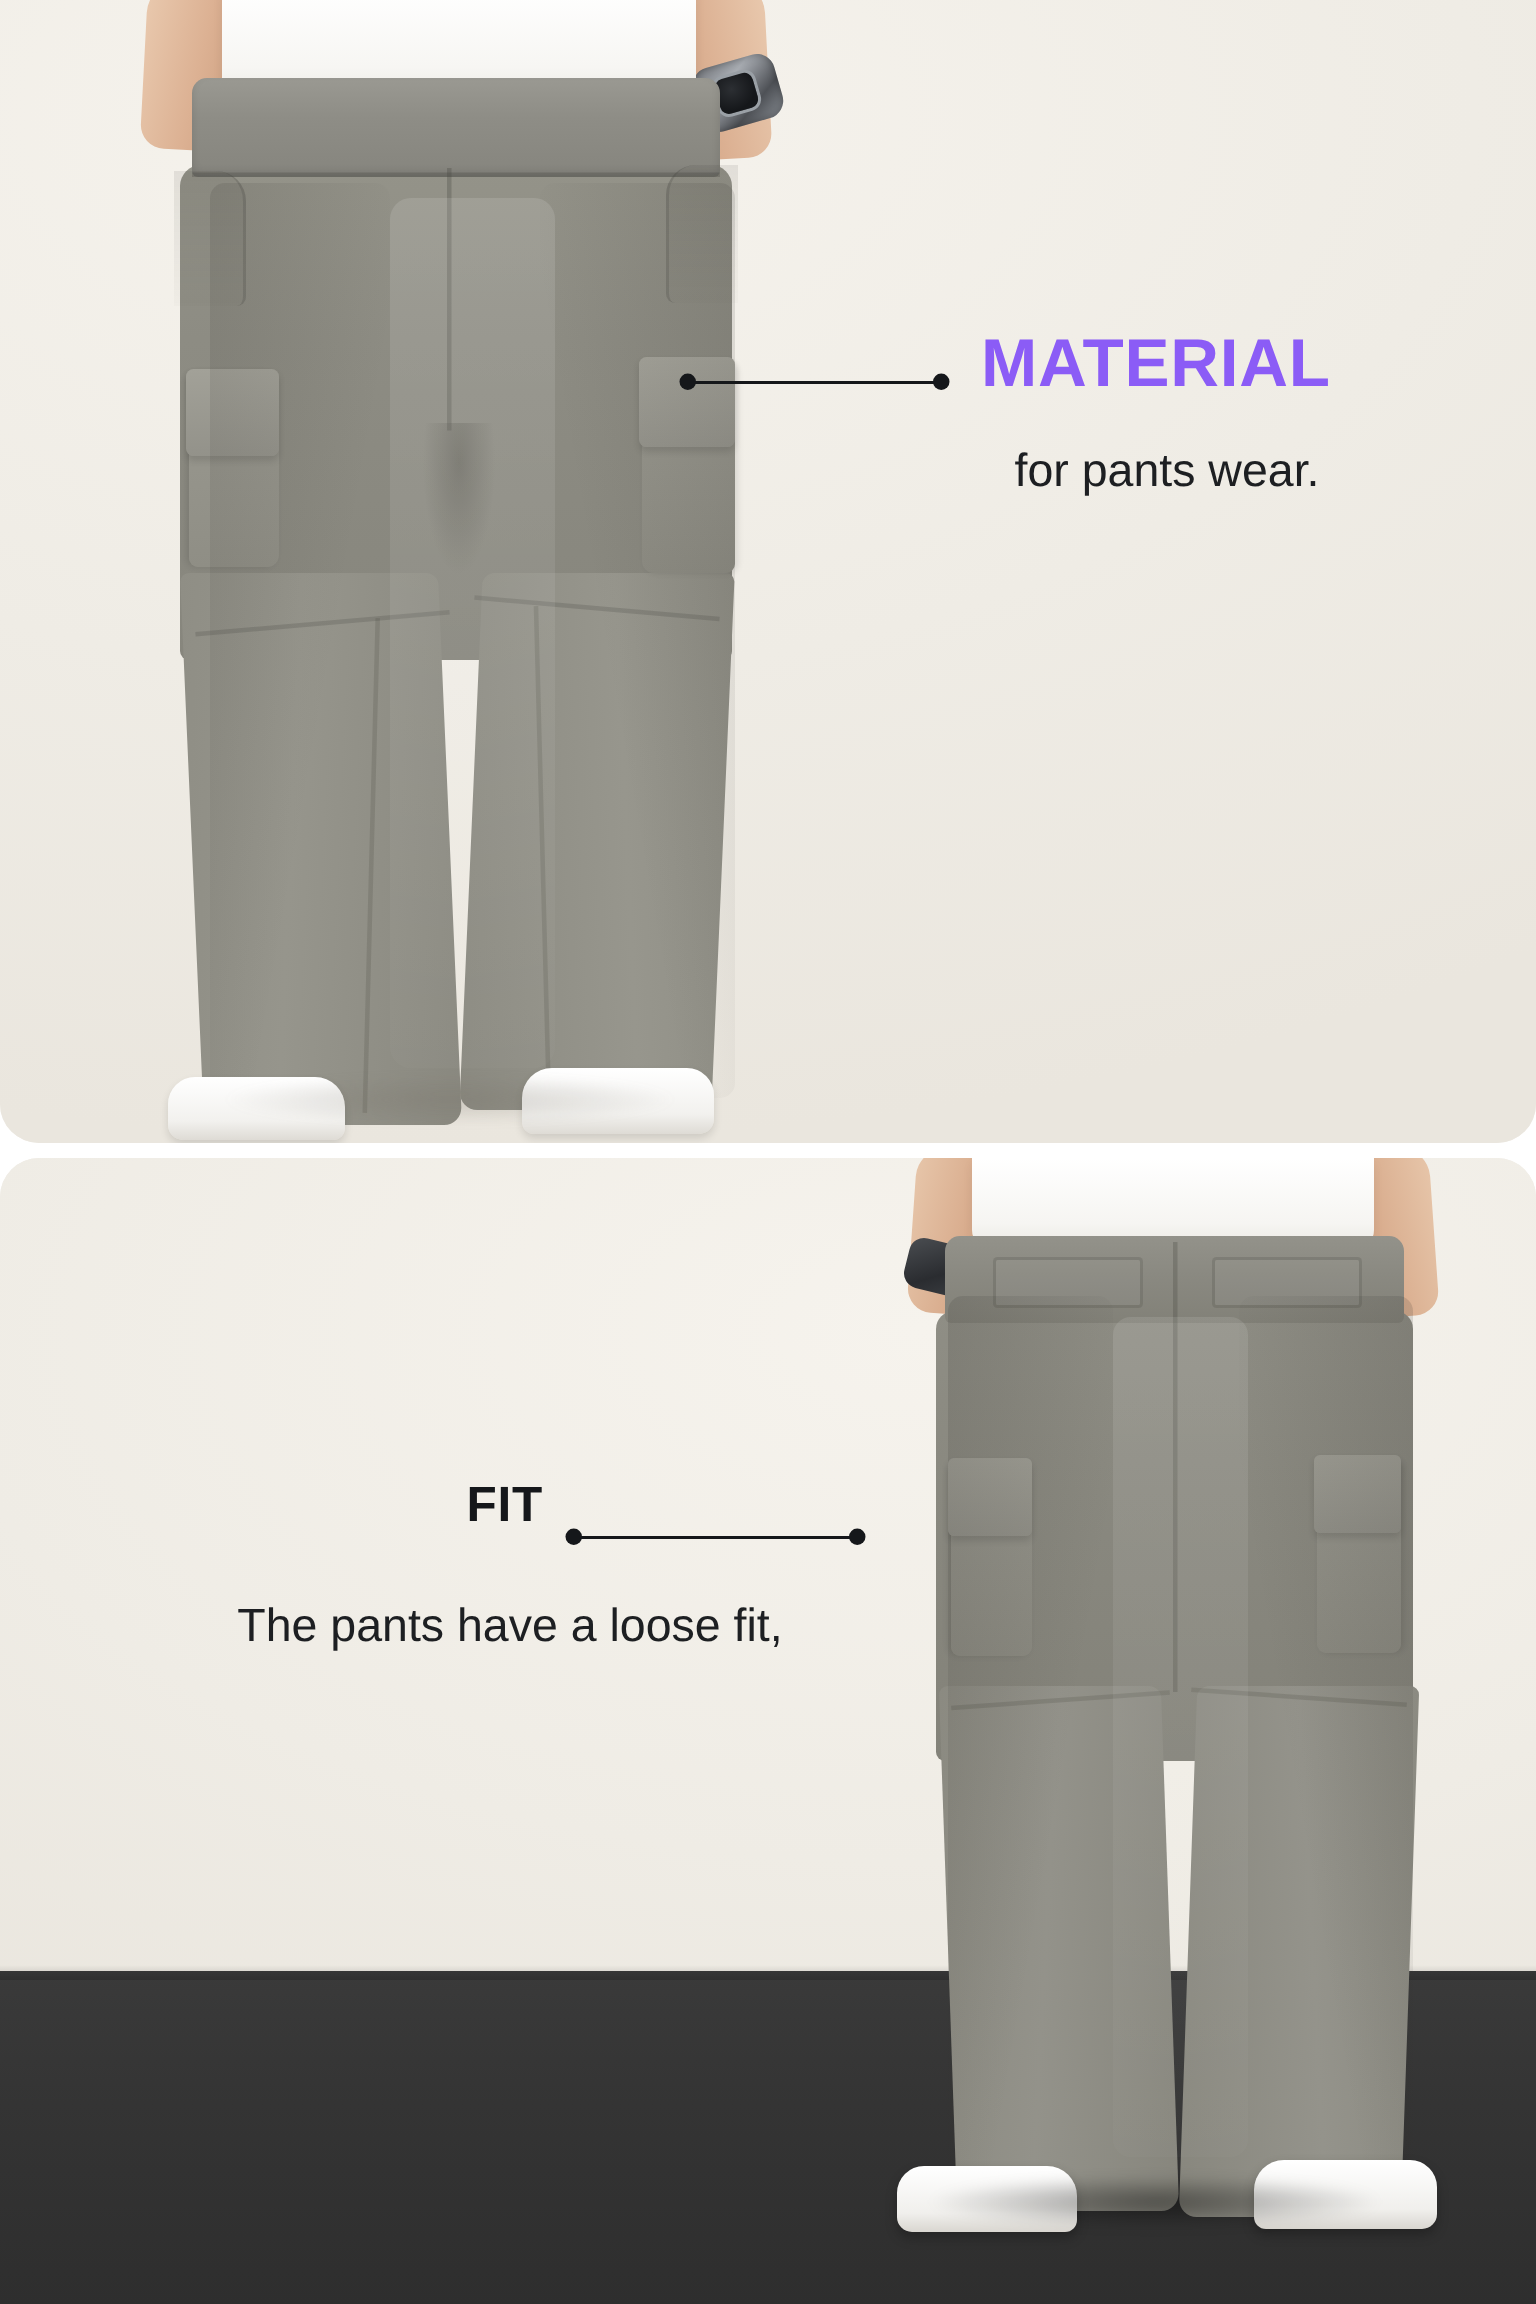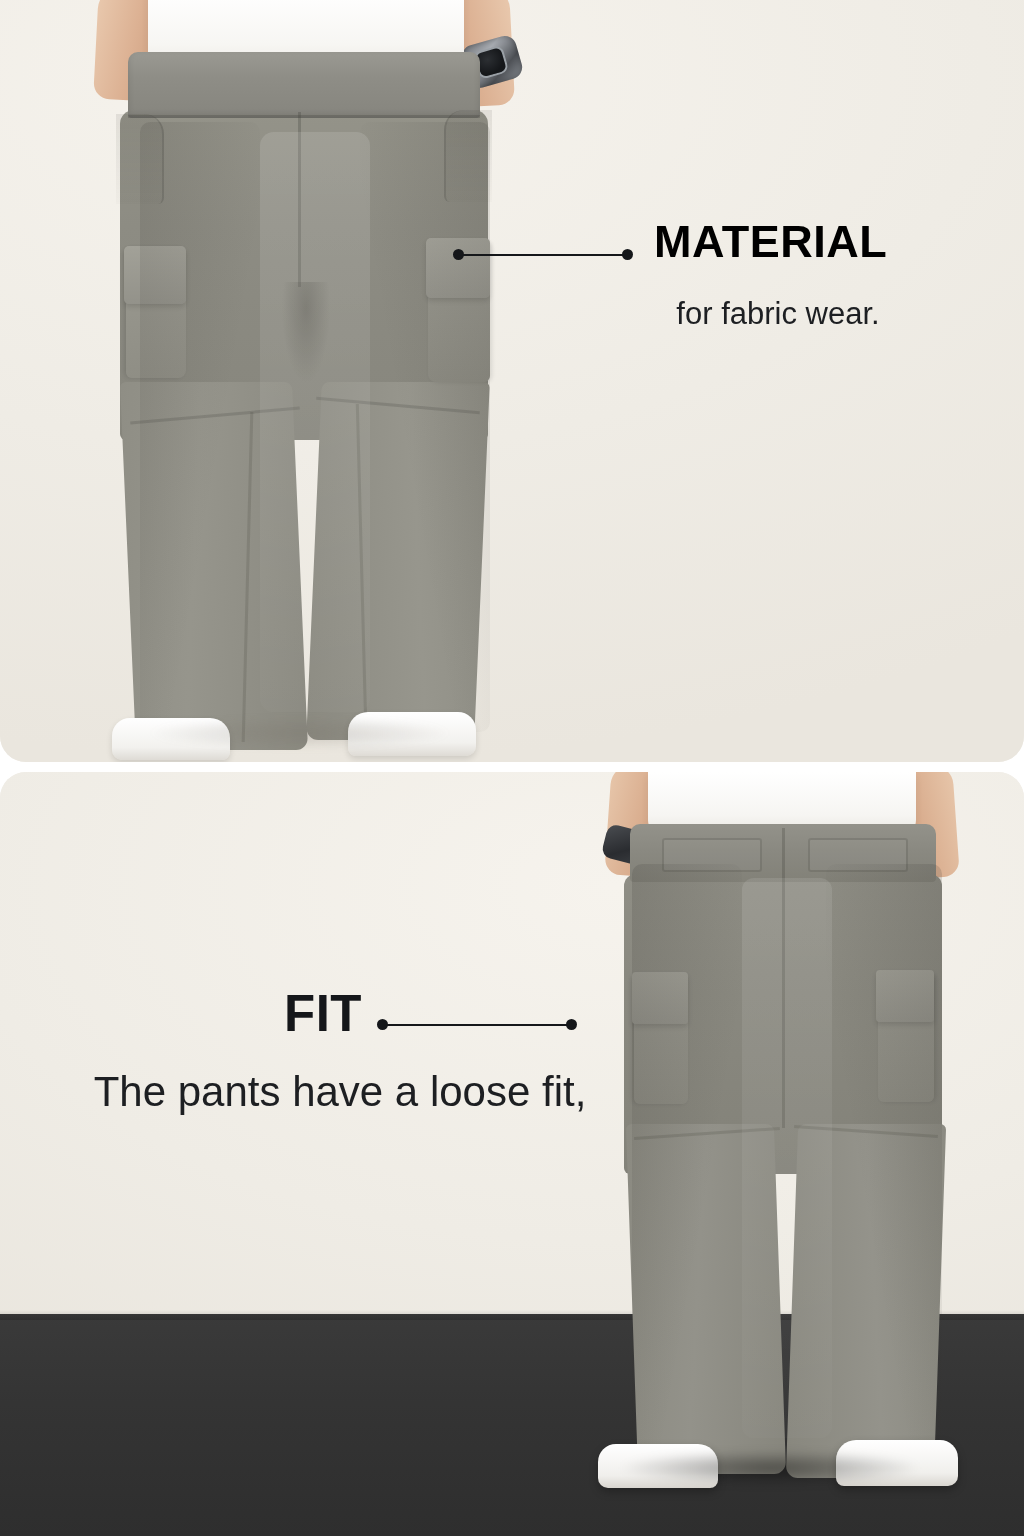--- a/index.html
+++ b/index.html
@@ -252,21 +252,21 @@
     position: absolute; left: 164px; top: 39px;
     width: 11px; height: 11px; border-radius: 50%;
     background: #15171a;
   }
   .c1-title {
     position: absolute;
     left: 196px; top: 6px;
     font-size: 45px;
     font-weight: 700;
     letter-spacing: 0.5px;
-    color: #000000;
+    color: #8b5cf6;
     white-space: nowrap;
   }
   .c1-body {
     position: absolute;
     left: 100px; top: 82px;
     width: 440px;
     text-align: center;
     font-size: 31px;
     line-height: 1.42;
     color: #1d1f22;
@@ -437,21 +437,21 @@
 
   
   .callout2 {
     position: absolute;
     left: 60px; top: 980px;
     width: 620px;
   }
   .c2-title {
     position: absolute;
     left: 302px; top: 4px;
-    font-size: 51px;
+    font-size: 33px;
     font-weight: 700;
     letter-spacing: 0.5px;
     color: #15171a;
     white-space: nowrap;
     text-align: right;
     transform: translateX(-100%);
   }
   .c2-line {
     position: absolute;
     left: 322px; top: 44px;
@@ -466,21 +466,21 @@
   .c2-dot-b {
     position: absolute; left: 506px; top: 39px;
     width: 11px; height: 11px; border-radius: 50%;
     background: #15171a;
   }
   .c2-body {
     position: absolute;
     left: 0px; top: 82px;
     width: 560px;
     text-align: center;
-    font-size: 42px;
+    font-size: 31px;
     line-height: 1.42;
     color: #1d1f22;
   }
 </style>
 </head>
 <body>
 
 <div class="page">
 
   <div class="panel-top">
@@ -516,21 +516,21 @@
     <div class="shoe1l"></div>
     <div class="shoe1r"></div>
     <div class="top-floor-shadow"></div>
 
     <div class="callout1">
       <div class="c1-dot-a"></div>
       <div class="c1-line"></div>
       <div class="c1-dot-b"></div>
       <div class="c1-title">MATERIAL</div>
       <div class="c1-body">
-        <div>for fabric wear.</div>
+        <div>for pants wear.</div>
       </div>
     </div>
   </div>
 
   <div class="panel-bottom">
     <div class="panel-bottom-bg"></div>
     <div class="dark-floor"></div>
     <div class="dark-floor-edge"></div>
 
     <div class="arm2l"></div>

